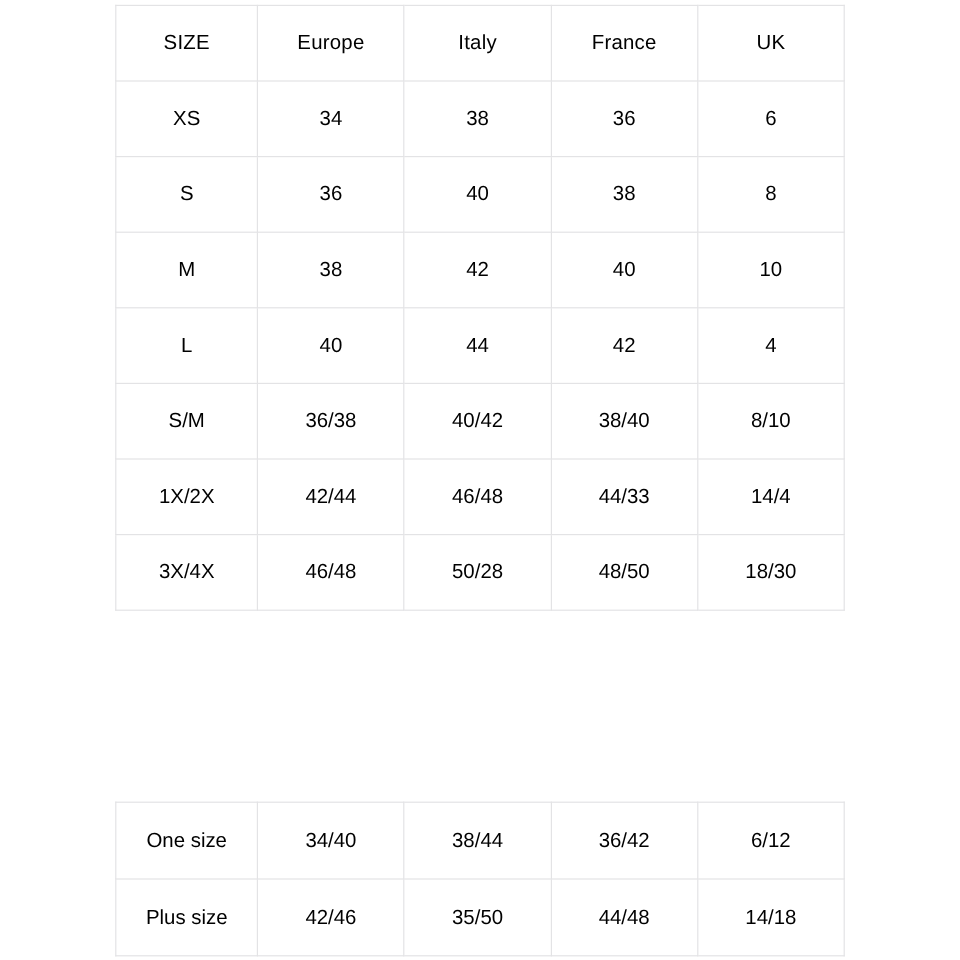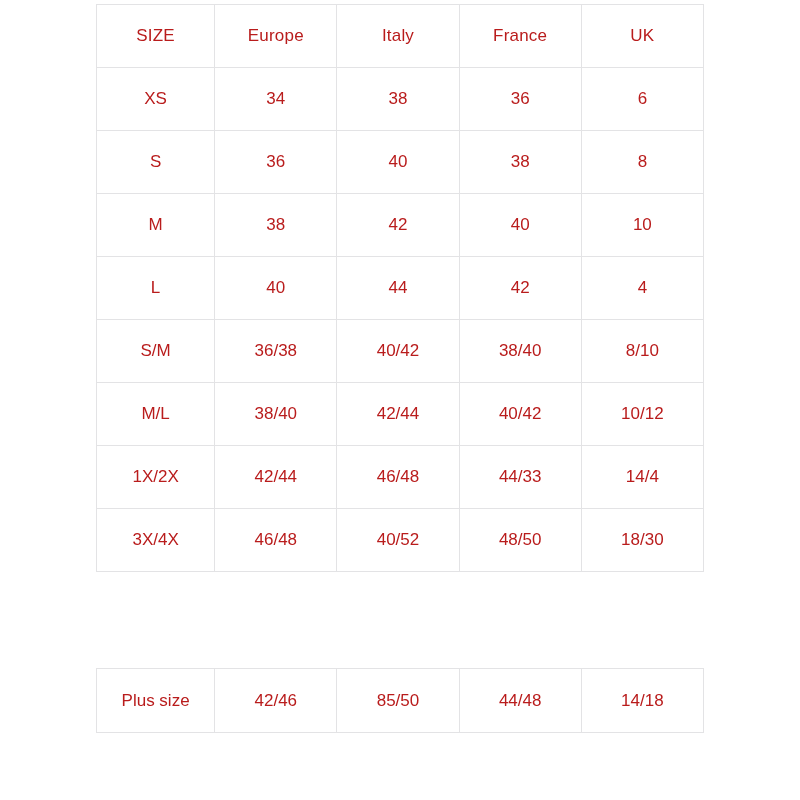--- a/index.html
+++ b/index.html
@@ -27,21 +27,21 @@
 
   table.size-table {
     border-collapse: collapse;
     width: 608px;
     table-layout: fixed;
   }
   table.size-table td, table.size-table th {
     border: 1px solid #e3e3e5;
     text-align: center;
     vertical-align: middle;
-    color: #b91c1c;
+    color: #000000;
     font-size: 17px;
     font-weight: 400;
     padding: 0;
   }
   
   col.c-label { width: 118px; }
   col.c-data  { width: 122px; }
 
   table.size-table tr { height: 63px; }
   #table-secondary table.size-table tr { height: 64px; }
@@ -115,58 +115,58 @@
           <td class="data-cell">4</td>
         </tr>
         <tr>
           <td class="row-label">S/M</td>
           <td class="data-cell">36/38</td>
           <td class="data-cell">40/42</td>
           <td class="data-cell">38/40</td>
           <td class="data-cell">8/10</td>
         </tr>
         <tr>
-          <td class="row-label">M/L</td>
-          <td class="data-cell">38/40</td>
-          <td class="data-cell">42/44</td>
-          <td class="data-cell">40/42</td>
-          <td class="data-cell">10/12</td>
-        </tr>
-        <tr>
           <td class="row-label">1X/2X</td>
           <td class="data-cell">42/44</td>
           <td class="data-cell">46/48</td>
           <td class="data-cell">44/33</td>
           <td class="data-cell">14/4</td>
         </tr>
         <tr>
           <td class="row-label">3X/4X</td>
           <td class="data-cell">46/48</td>
-          <td class="data-cell">40/52</td>
+          <td class="data-cell">50/28</td>
           <td class="data-cell">48/50</td>
           <td class="data-cell">18/30</td>
         </tr>
       </tbody>
     </table>
   </div>
 
   <div class="table-wrap" id="table-secondary">
     <table class="size-table">
       <colgroup>
         <col class="c-label">
           <col class="c-data">
           <col class="c-data">
           <col class="c-data">
           <col class="c-data">
       </colgroup>
       <tbody>
         <tr>
+          <td class="row-label">One size</td>
+          <td class="data-cell">34/40</td>
+          <td class="data-cell">38/44</td>
+          <td class="data-cell">36/42</td>
+          <td class="data-cell">6/12</td>
+        </tr>
+        <tr>
           <td class="row-label">Plus size</td>
           <td class="data-cell">42/46</td>
-          <td class="data-cell">85/50</td>
+          <td class="data-cell">35/50</td>
           <td class="data-cell">44/48</td>
           <td class="data-cell">14/18</td>
         </tr>
       </tbody>
     </table>
   </div>
 
 </div>
 
 </body></html>

